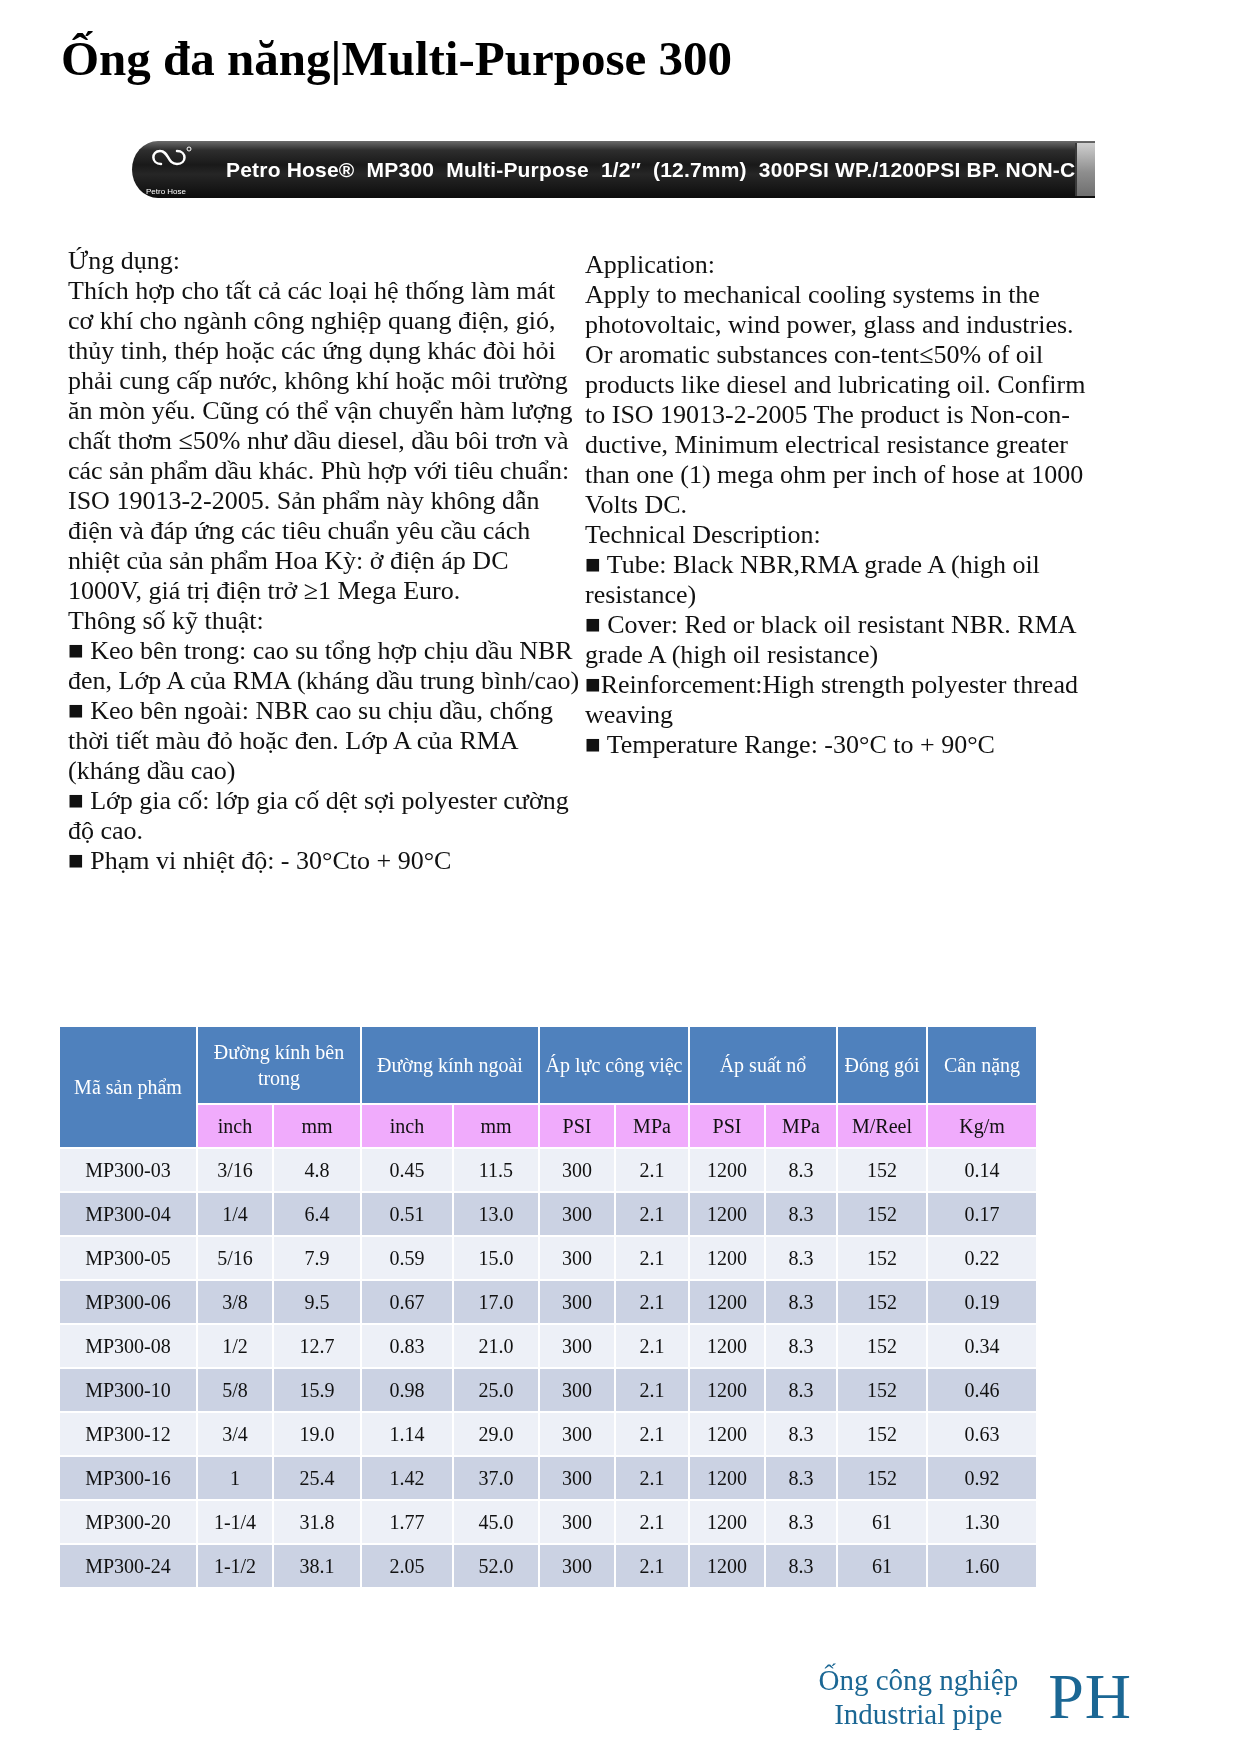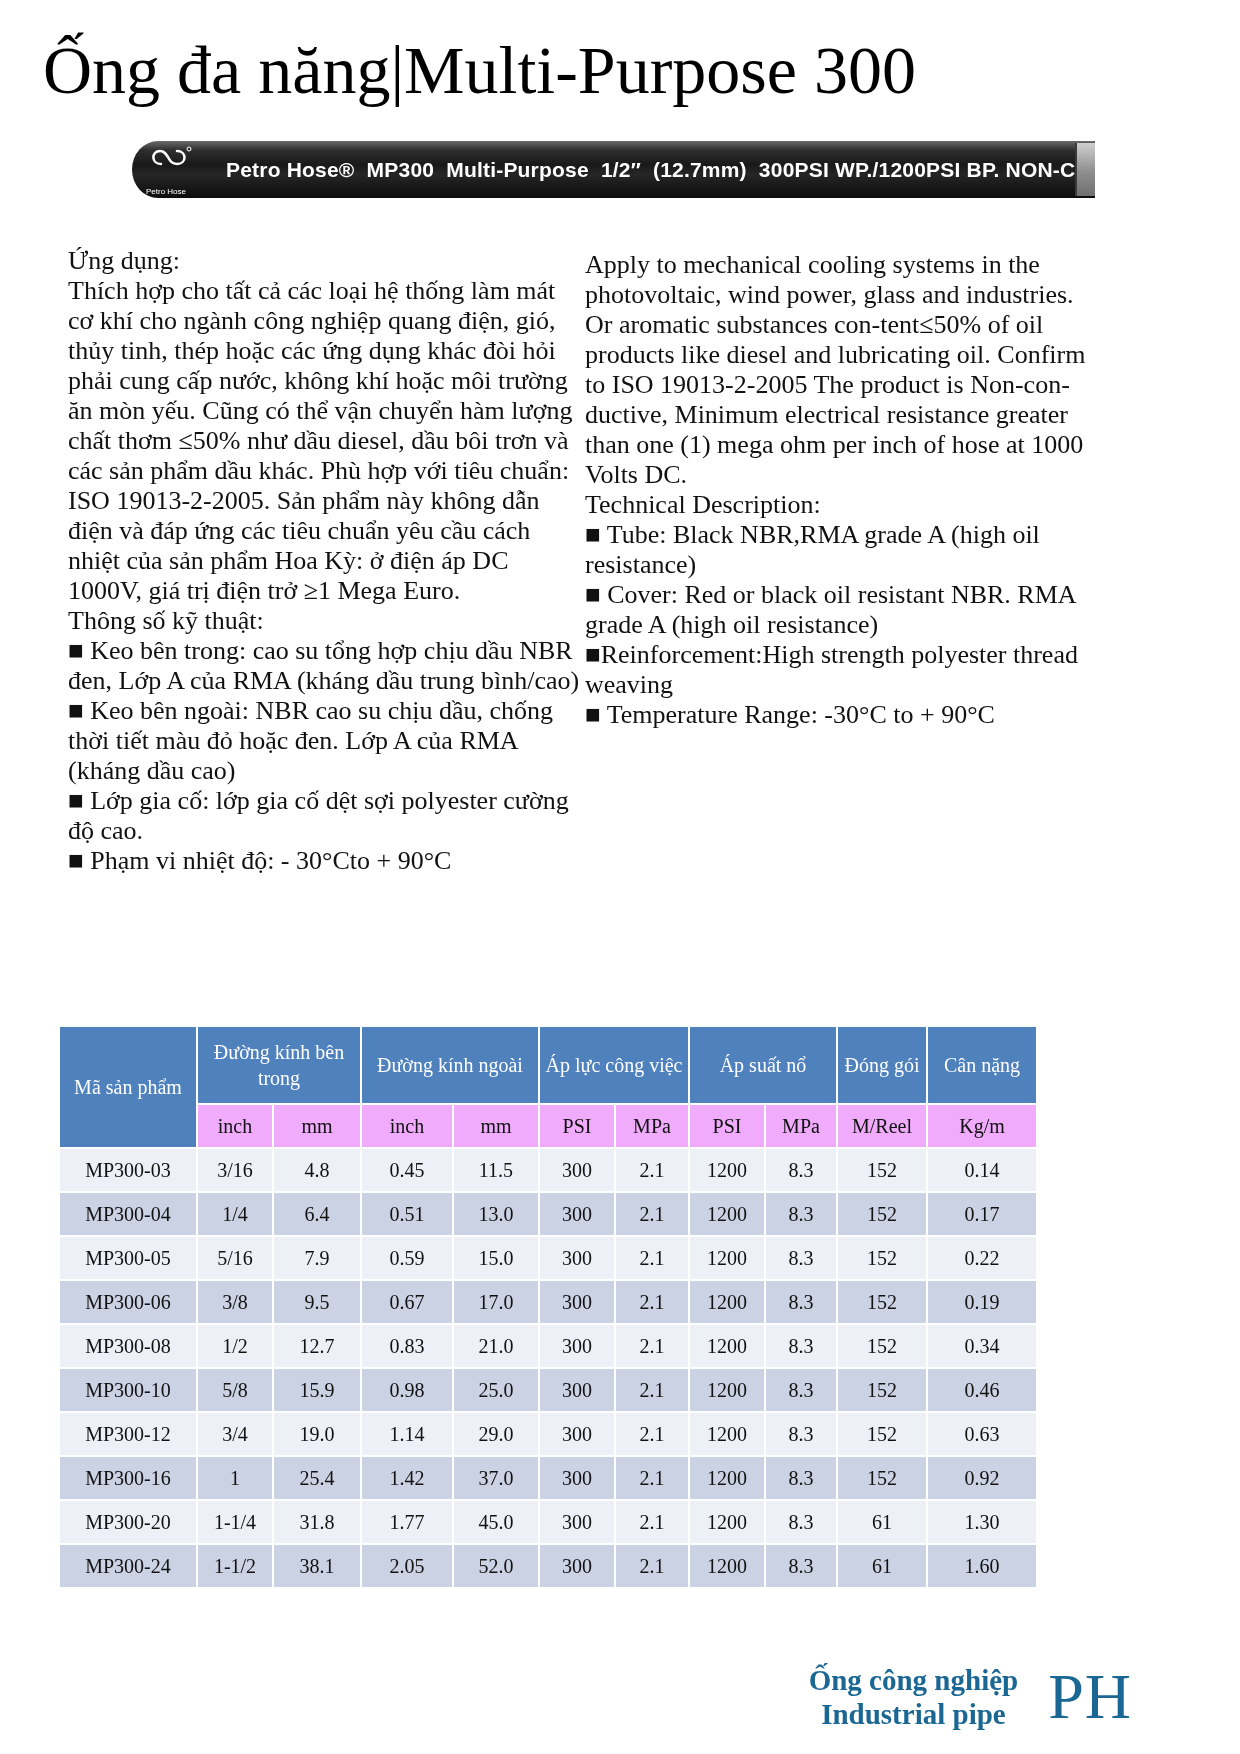--- a/index.html
+++ b/index.html
@@ -6,22 +6,22 @@
   .page{
     position:relative;
     width:1240px;height:1754px;
     background:#ffffff;
     font-family:"Liberation Serif","DejaVu Serif",serif;
     color:#111;
     overflow:hidden;
   }
   
   .title{
-    position:absolute;left:43px;top:28px;width:1150px;
-    font-size:68px;font-weight:normal;letter-spacing:0;
+    position:absolute;left:61px;top:28px;width:1150px;
+    font-size:49px;font-weight:bold;letter-spacing:0;
     color:#000;line-height:1.25;
   }
   
   .hose{
     position:absolute;left:132px;top:141px;width:963px;height:57px;
     background:linear-gradient(to bottom,#6b6b6b 0%,#2e2e2e 16%,#191919 42%,#262626 58%,#0c0c0c 100%);
     border-top-left-radius:26px 50%;
     border-bottom-left-radius:26px 50%;
     display:flex;align-items:center;
   }
@@ -71,21 +71,21 @@
   table.spec tbody tr.light td{background:#edf0f7;}
   table.spec tbody tr.dark td{background:#cbd2e3;}
   
   .footer{
     position:absolute;left:700px;top:1652px;width:480px;height:90px;
     display:flex;align-items:center;justify-content:flex-end;gap:30px;
     color:#1b6794;
   }
   .footer-lines{
     display:flex;flex-direction:column;align-items:center;
-    font-weight:bold;font-size:29px;line-height:34px;
+    font-weight:normal;font-size:29px;line-height:34px;
   }
   .footer-logo{
     font-size:64px;line-height:64px;font-weight:normal;
     letter-spacing:1px;padding-right:48px;
   }
 </style>
 </head>
 <body>
 
 <div class="page">
@@ -112,20 +112,21 @@
     <div class="heading spec-heading">Thông số kỹ thuật:</div>
     <div class="bullets">
       <div>■ Keo bên trong: cao su tổng hợp chịu dầu NBR đen, Lớp A của RMA (kháng dầu trung bình/cao)</div>
       <div>■ Keo bên ngoài: NBR cao su chịu dầu, chống thời tiết màu đỏ hoặc đen. Lớp A của RMA (kháng dầu cao)</div>
       <div>■ Lớp gia cố: lớp gia cố dệt sợi polyester cường độ cao.</div>
       <div>■ Phạm vi nhiệt độ: - 30°Cto + 90°C</div>
     </div>
   </div>
 
   <div class="col col-right">
+    <div class="heading">Application:</div>
     <p>Apply to mechanical cooling systems in the photovoltaic, wind power, glass and industries. Or aromatic substances con-tent≤50% of oil products like diesel and lubricating oil. Confirm to ISO 19013-2-2005 The product is Non-con-ductive, Minimum electrical resistance greater than one (1) mega ohm per inch of hose at 1000 Volts DC.</p>
     <div class="heading spec-heading">Technical Description:</div>
     <div class="bullets">
       <div>■ Tube: Black NBR,RMA grade A (high oil resistance)</div>
       <div>■ Cover: Red or black oil resistant NBR. RMA grade A (high oil resistance)</div>
       <div>■Reinforcement:High strength polyester thread weaving</div>
       <div>■ Temperature Range: -30°C to + 90°C</div>
     </div>
   </div>
 

